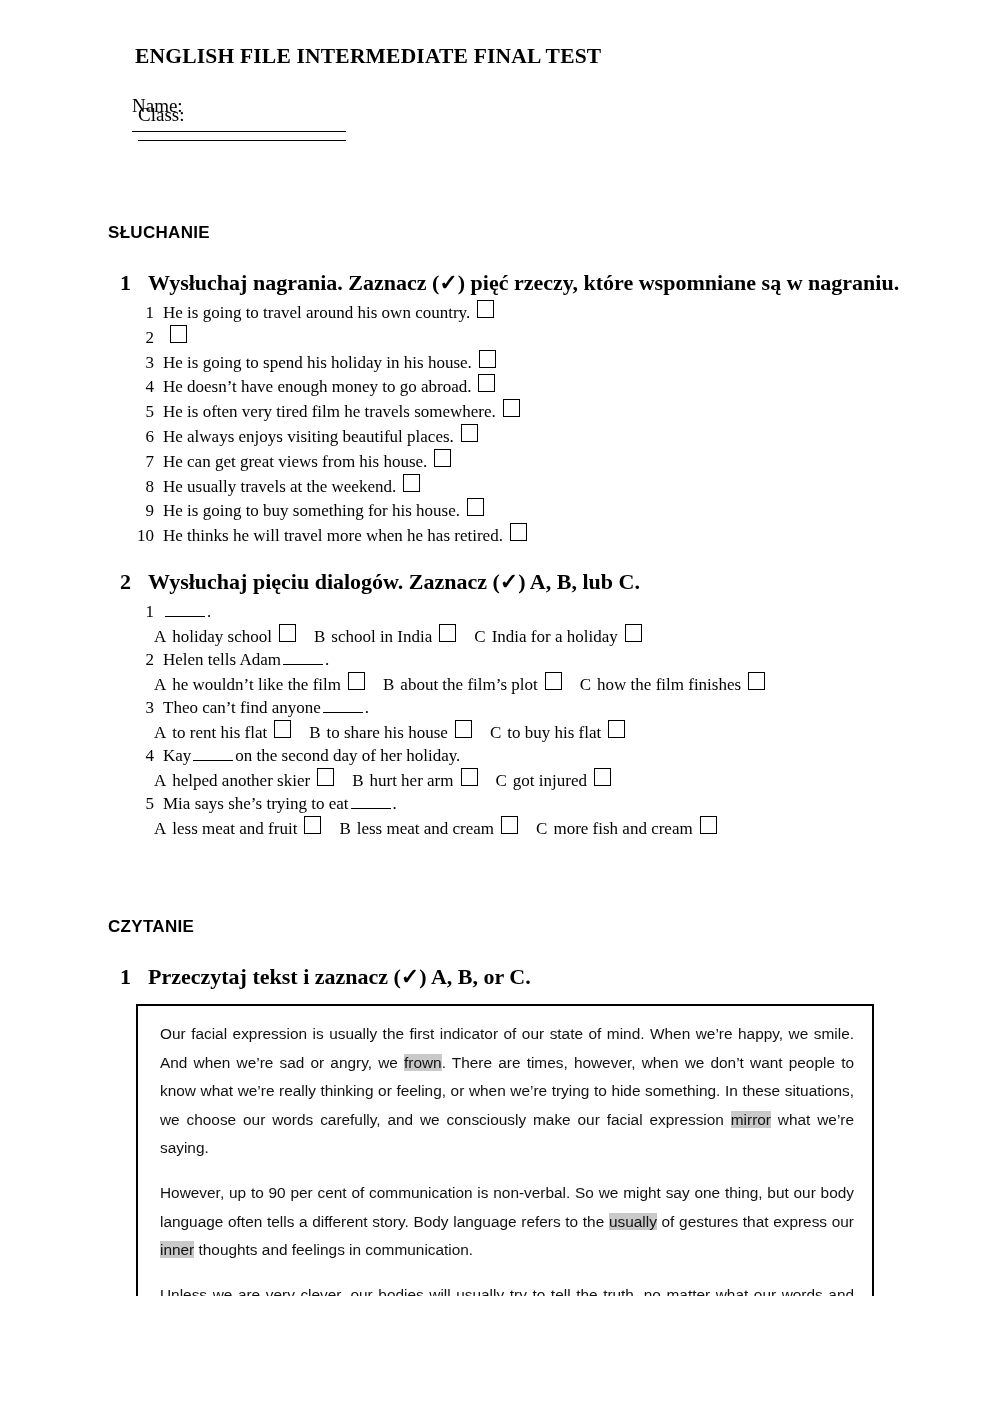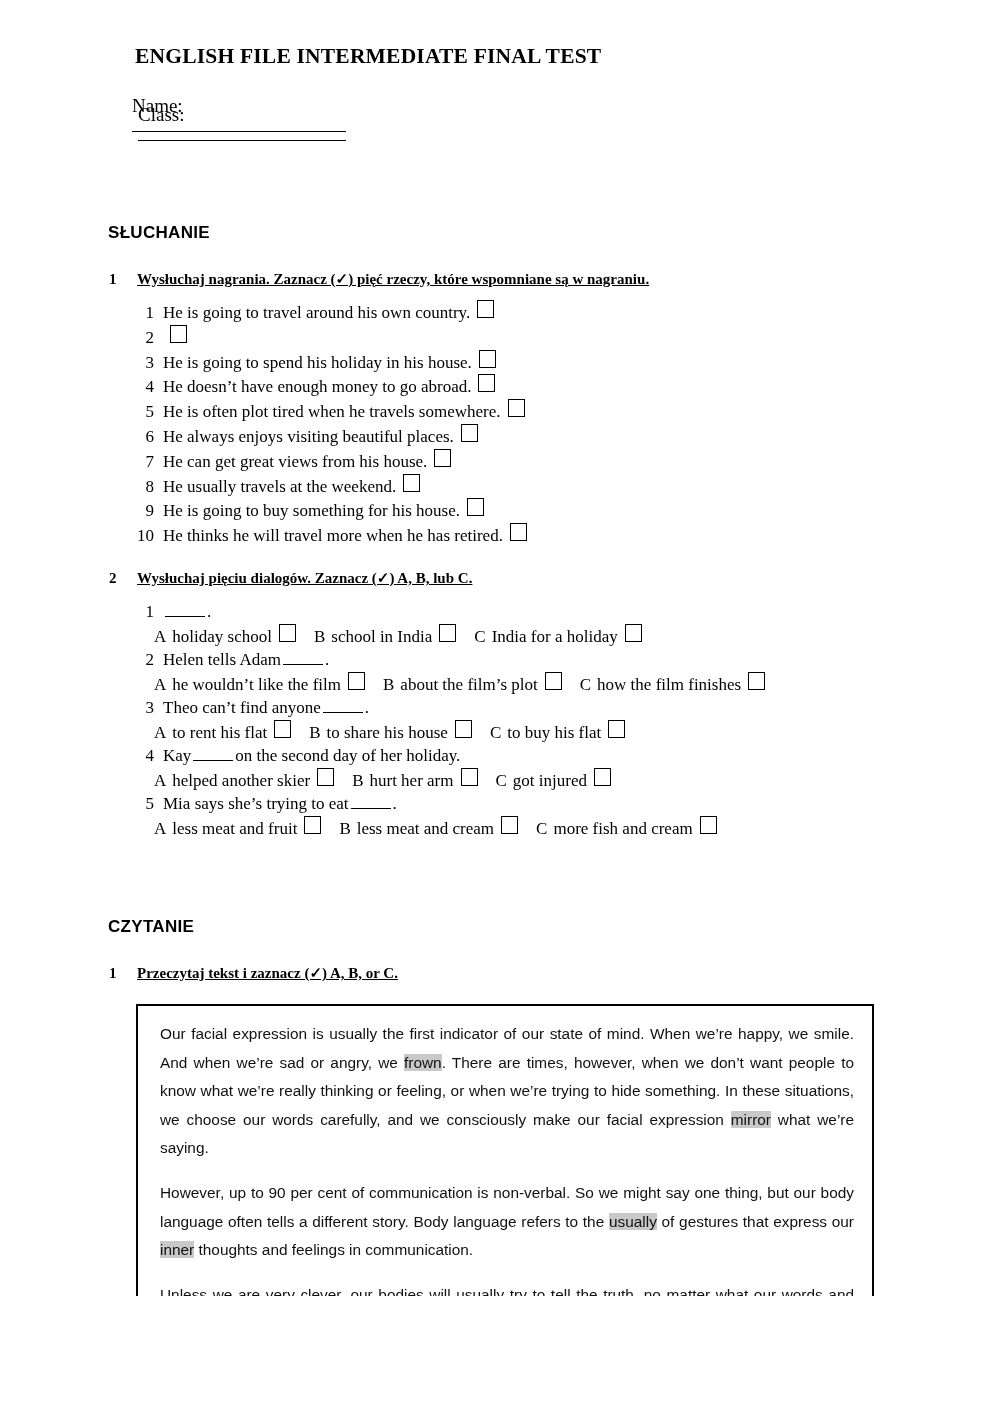--- a/index.html
+++ b/index.html
@@ -65,26 +65,25 @@
     font-weight: bold;
     font-size: 17px;
     letter-spacing: 0.3px;
   }
   .sec-sluchanie { top: 223px; }
   .sec-czytanie  { top: 917px; }
 
   
   .ex-header {
     position: absolute;
-    left: 109px;
+    left: 120px;
     font-family: "Liberation Serif", "DejaVu Serif", serif;
     font-weight: bold;
-    font-size: 15px;
-    white-space: nowrap;
-    text-decoration: underline;
+    font-size: 22px;
+    white-space: nowrap;
   }
   .ex-header .ex-num {
     display: inline-block;
     width: 28px;
   }
   .ex1-listen { top: 270px; }
   .ex2-listen { top: 569px; }
   .ex1-read   { top: 964px; }
 
   
@@ -229,21 +228,21 @@
         <span class="q-text">He is going to spend his holiday in his house.</span>
         <span class="checkbox"></span>
       </div>
       <div class="q-row">
         <span class="q-num">4</span>
         <span class="q-text">He doesn’t have enough money to go abroad.</span>
         <span class="checkbox"></span>
       </div>
       <div class="q-row">
         <span class="q-num">5</span>
-        <span class="q-text">He is often plot tired when he travels somewhere.</span>
+        <span class="q-text">He is often very tired film he travels somewhere.</span>
         <span class="checkbox"></span>
       </div>
       <div class="q-row">
         <span class="q-num">6</span>
         <span class="q-text">He always enjoys visiting beautiful places.</span>
         <span class="checkbox"></span>
       </div>
       <div class="q-row">
         <span class="q-num">7</span>
         <span class="q-text">He can get great views from his house.</span>

